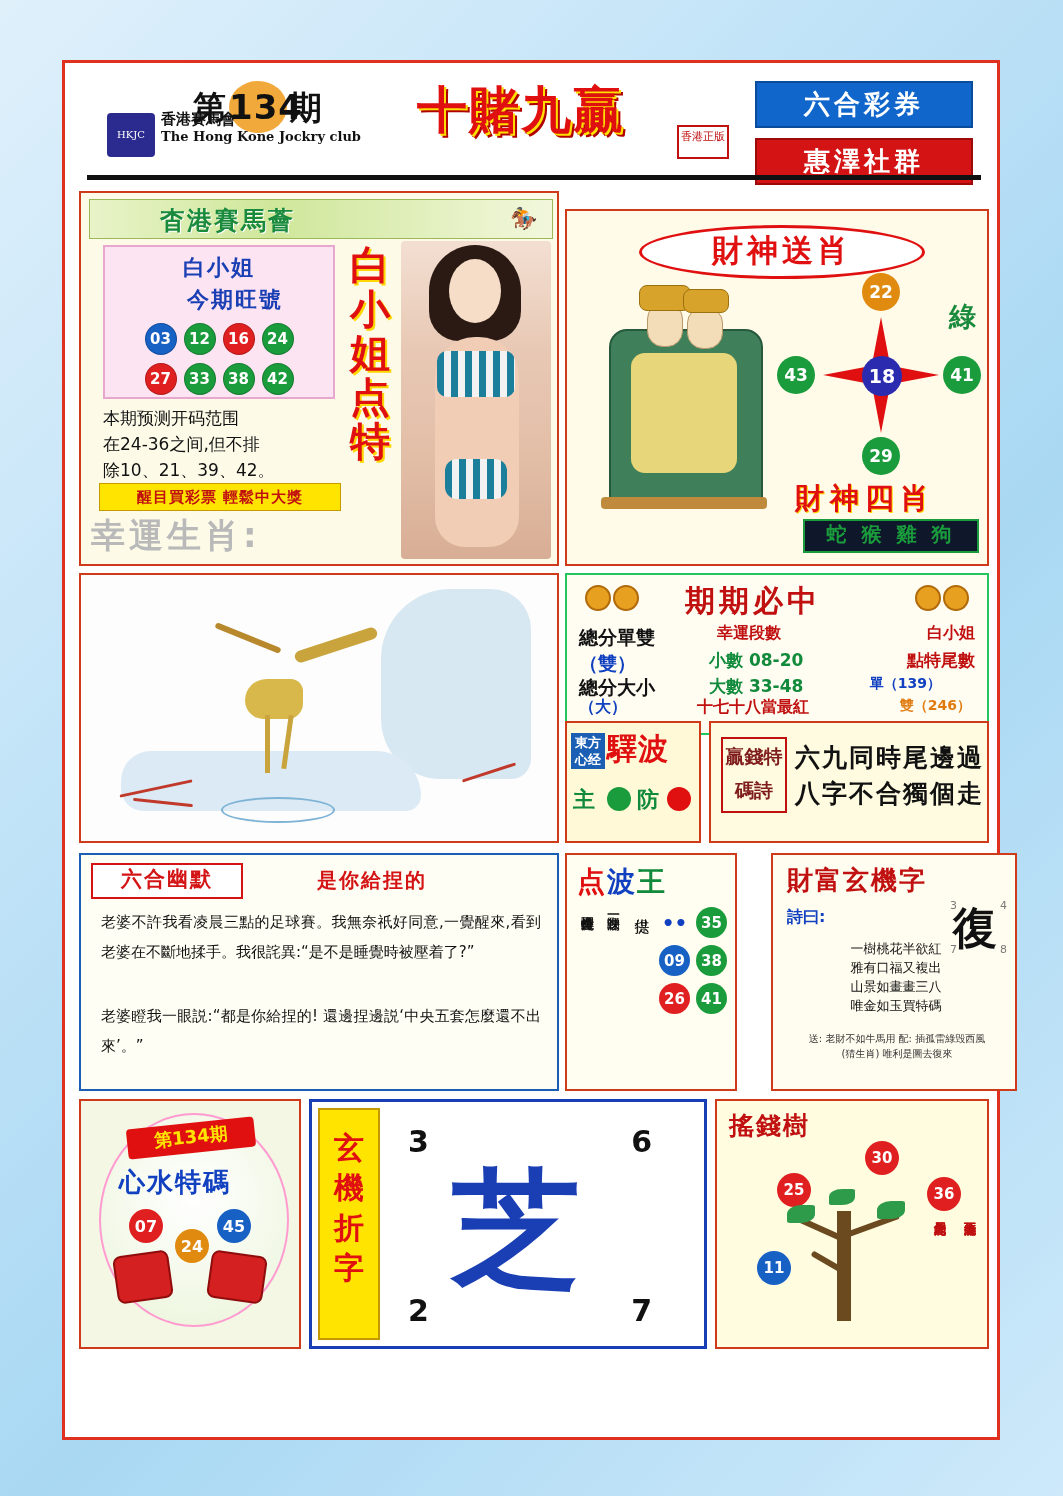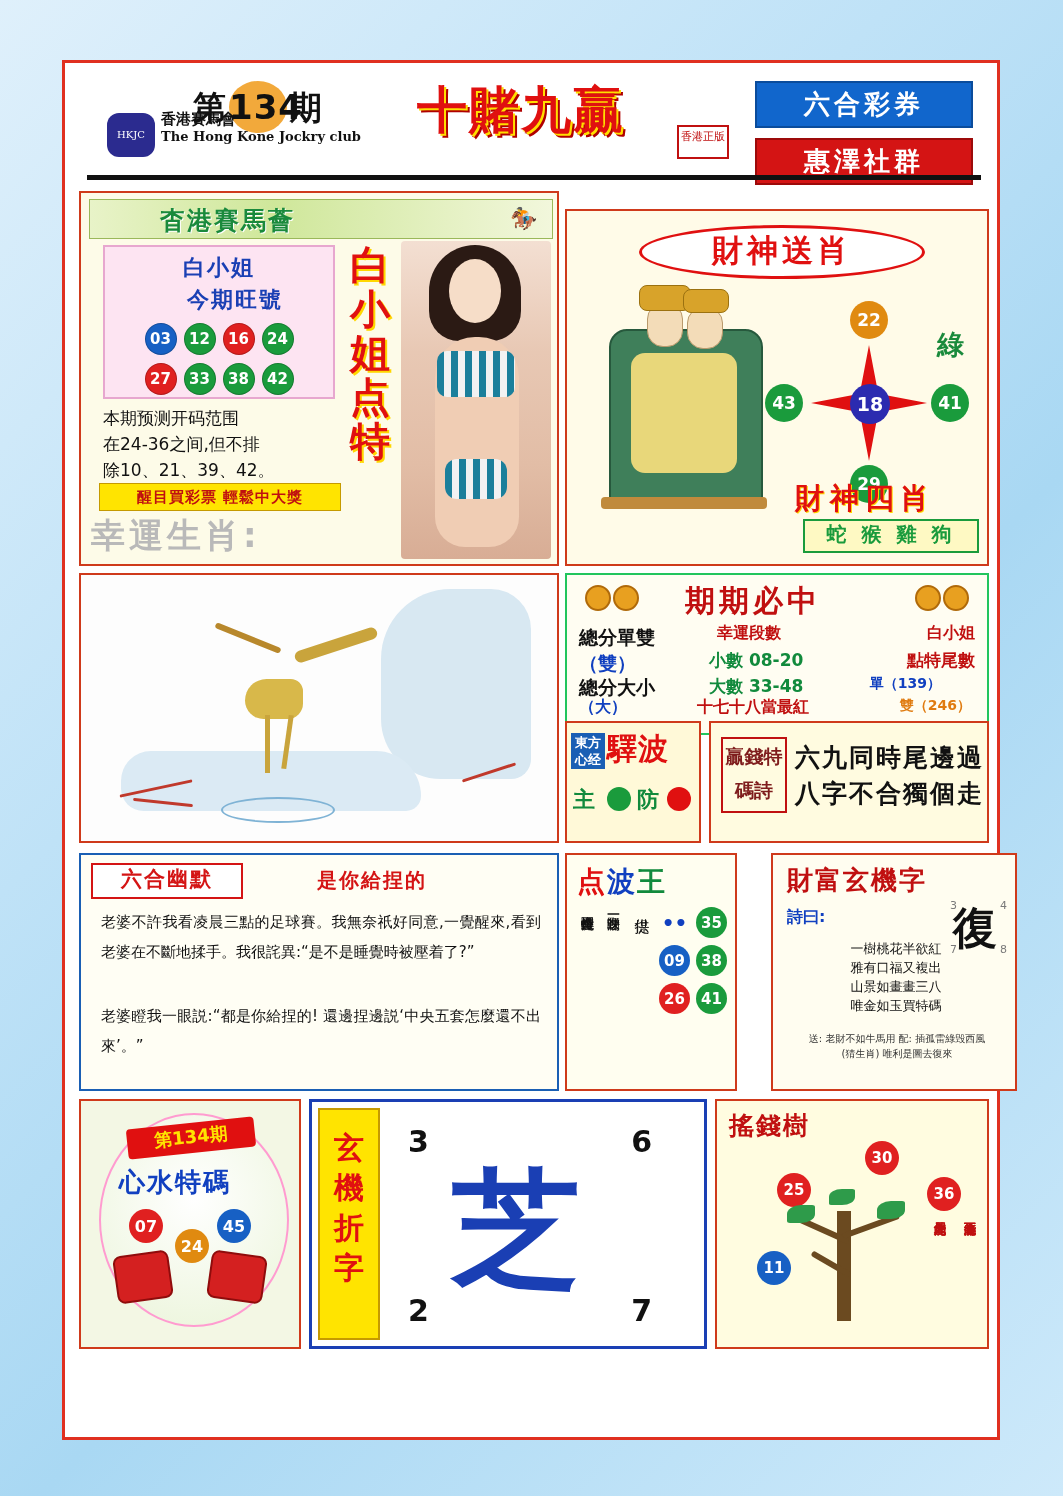--- a/index.html
+++ b/index.html
@@ -10,21 +10,21 @@
     overflow:hidden;
   }
   .page{
     position:absolute;left:62px;top:60px;width:938px;height:1380px;
     background:#ffffff;border:3px solid #e03020;box-sizing:border-box;
   }
   
   .header{position:absolute;left:0;top:0;width:100%;height:120px;}
   .issue{position:absolute;left:128px;top:18px;font-size:33px;font-weight:bold;color:#111;letter-spacing:1px;}
   .issue .num{display:inline-block;background:#f2a93b;border-radius:50%;width:58px;height:52px;line-height:52px;text-align:center;color:#111;font-size:34px;margin:0 2px;}
-  .jockey-logo{position:absolute;left:42px;top:50px;width:48px;height:44px;background:#2b2b8f;border-radius:12px;color:#fff;font-size:10px;text-align:center;line-height:44px;font-family:"DejaVu Serif","Liberation Serif",serif;}
+  .jockey-logo{position:absolute;left:42px;top:50px;width:48px;height:44px;background:#2b2b8f;border-radius:4px;color:#fff;font-size:10px;text-align:center;line-height:44px;font-family:"DejaVu Serif","Liberation Serif",serif;}
   .jockey-text{position:absolute;left:96px;top:48px;font-size:15px;color:#111;font-weight:bold;line-height:17px;}
   .jockey-text .en{font-size:13px;font-family:"DejaVu Serif","Liberation Serif",serif;font-weight:bold;}
   .brand{position:absolute;left:352px;top:14px;width:300px;height:90px;}
   .brand .big{font-size:50px;font-weight:bold;color:#e01010;letter-spacing:2px;
     text-shadow:2px 2px 0 #ffdf00,4px 4px 0 #b00000;font-family:"DejaVu Serif","Liberation Serif",serif;}
   .brand-stamp{position:absolute;left:612px;top:62px;width:52px;height:34px;border:2px solid #c01010;color:#c01010;font-size:11px;line-height:15px;text-align:center;padding-top:2px;box-sizing:border-box;}
   .hdr-right{position:absolute;left:690px;top:18px;width:218px;}
   .hdr-right .blue{background:#1166cc;color:#fff;font-size:26px;font-weight:bold;text-align:center;padding:4px 0;letter-spacing:4px;border:2px solid #0a4c9c;}
   .hdr-right .red{margin-top:10px;background:#d41414;color:#fff;font-size:26px;font-weight:bold;text-align:center;padding:4px 0;letter-spacing:4px;border:2px solid #9c0a0a;}
   .hdr-rule{position:absolute;left:22px;top:112px;width:894px;height:5px;background:#111;}
@@ -68,34 +68,34 @@
     background:#fff;color:#e01010;font-size:31px;font-weight:bold;text-align:center;line-height:44px;letter-spacing:4px;
     font-family:"DejaVu Serif","Liberation Serif",serif;}
   .god-img{position:absolute;left:22px;top:68px;width:190px;height:230px;}
   .gi-robe{position:absolute;left:20px;top:50px;width:150px;height:175px;background:#3f7f5a;border-radius:18px 18px 8px 8px;border:2px solid #27593d;}
   .gi-robe2{position:absolute;left:42px;top:74px;width:106px;height:120px;background:#e8d77a;border-radius:14px;}
   .gi-head{position:absolute;left:58px;top:24px;width:34px;height:42px;background:#f3dcb8;border-radius:16px;border:1px solid #b99a6c;}
   .gi-head2{position:absolute;left:98px;top:28px;width:34px;height:40px;background:#f3dcb8;border-radius:16px;border:1px solid #b99a6c;}
   .gi-hat{position:absolute;left:50px;top:6px;width:50px;height:24px;background:#d8a32a;border-radius:8px;border:1px solid #9b7110;}
   .gi-hat2{position:absolute;left:94px;top:10px;width:44px;height:22px;background:#d8a32a;border-radius:8px;border:1px solid #9b7110;}
   .gi-base{position:absolute;left:12px;top:218px;width:166px;height:12px;background:#c08a3c;border-radius:4px;}
-  .compass{position:absolute;left:204px;top:66px;width:196px;height:196px;margin-top:28px;}
+  .compass{position:absolute;left:216px;top:66px;width:196px;height:196px;}
   .cmp-star{position:absolute;left:40px;top:40px;width:116px;height:116px;background:#e01010;
     clip-path:polygon(50% 0%,58% 42%,100% 50%,58% 58%,50% 100%,42% 58%,0% 50%,42% 42%);}
   .cmp-c{position:absolute;width:38px;height:38px;border-radius:50%;color:#fff;font-size:17px;font-weight:bold;
     display:flex;align-items:center;justify-content:center;}
   .cmp-center{left:79px;top:79px;width:40px;height:40px;background:#2b2bb0;font-size:19px;}
   .cmp-top{left:79px;top:-4px;background:#e08a10;}
   .cmp-left{left:-6px;top:79px;background:#1a9b3c;text-align:right;}
   .cmp-right{left:160px;top:79px;background:#1a9b3c;}
   .cmp-bot{left:79px;top:160px;background:#1a9b3c;}
   .cmp-word{position:absolute;left:166px;top:22px;font-size:27px;font-weight:bold;color:#1a8a3c;}
   .god-sub{position:absolute;left:228px;top:268px;font-size:29px;font-weight:bold;color:#e01010;letter-spacing:6px;
     font-family:"DejaVu Serif","Liberation Serif",serif;text-shadow:1px 1px 0 #ffd700;}
-  .god-zodiac{position:absolute;left:236px;top:308px;width:172px;height:30px;background:#fef9c3;border:2px solid #1a9b3c;
+  .god-zodiac{position:absolute;left:236px;top:308px;width:172px;height:30px;background:#0f172a;border:2px solid #1a9b3c;
     color:#1a9b3c;font-size:20px;font-weight:bold;text-align:center;line-height:26px;letter-spacing:4px;}
 
   
   #p-paint{left:14px;top:510px;width:480px;height:270px;background:#ffffff;border:2px solid #cf3a1b;}
   .pt-sky{position:absolute;left:0;top:0;width:100%;height:100%;background:#fdfdfd;}
   .pt-rock{position:absolute;left:300px;top:14px;width:150px;height:190px;background:#d8e8f2;border-radius:70px 40px 20px 60px;}
   .pt-rock2{position:absolute;left:40px;top:176px;width:300px;height:60px;background:#dbeaf4;border-radius:40px 60px 20px 30px;}
   .pt-bird{position:absolute;left:120px;top:60px;width:200px;height:150px;}
   .pt-neck{position:absolute;left:92px;top:4px;width:86px;height:12px;background:#c9a43c;transform:rotate(-18deg);border-radius:6px;}
   .pt-body{position:absolute;left:44px;top:44px;width:58px;height:40px;background:#d8b84a;border-radius:28px 16px 20px 24px;}

